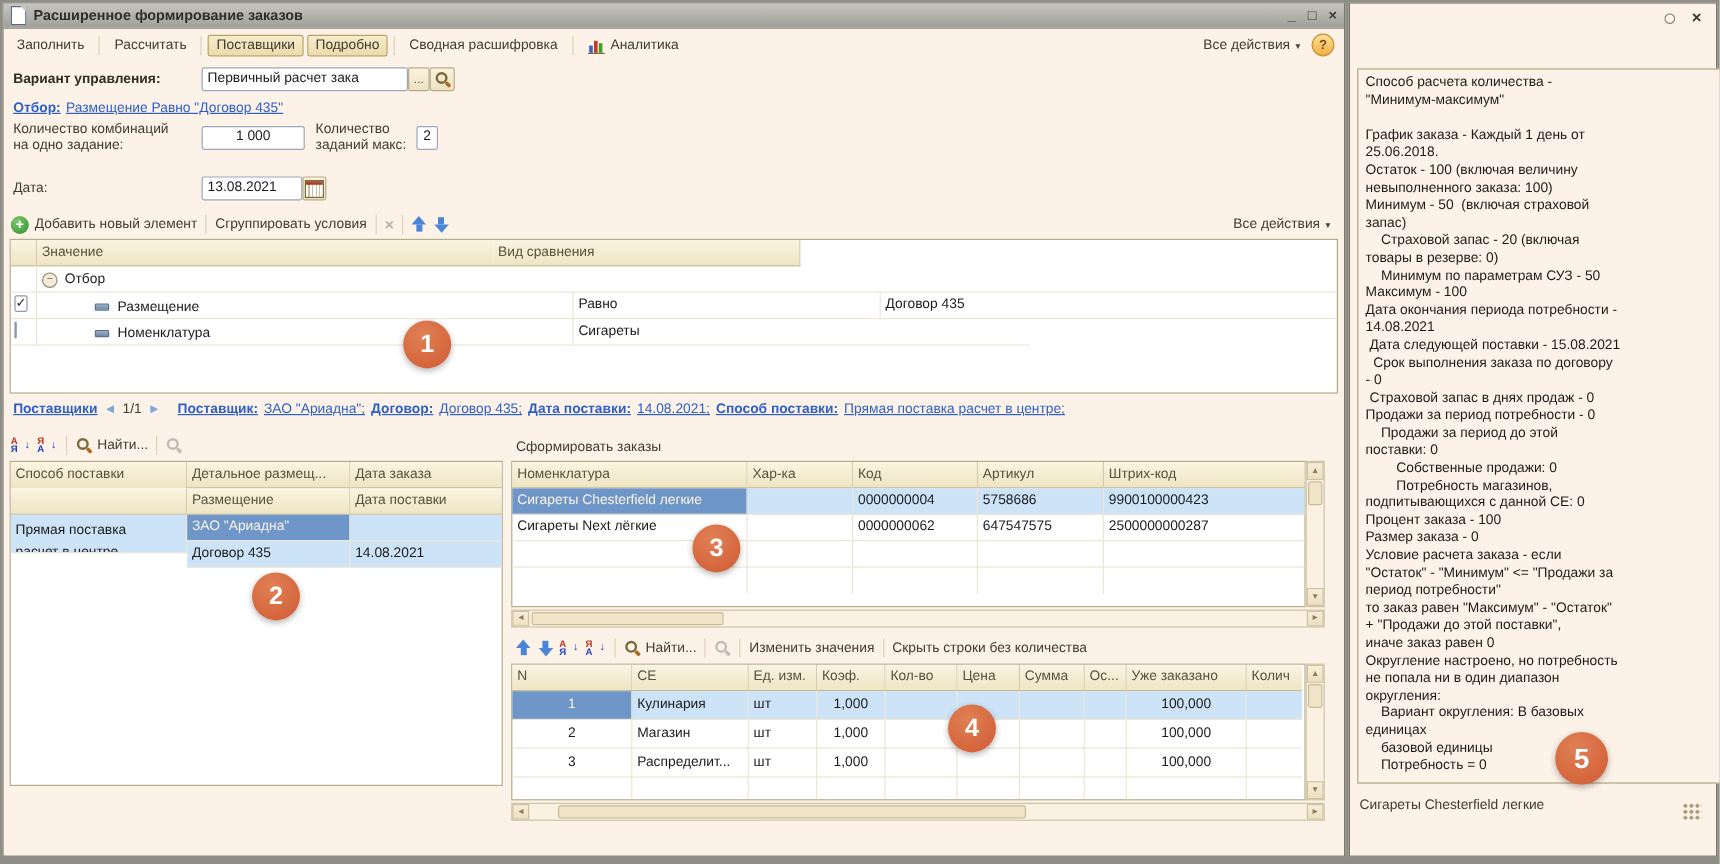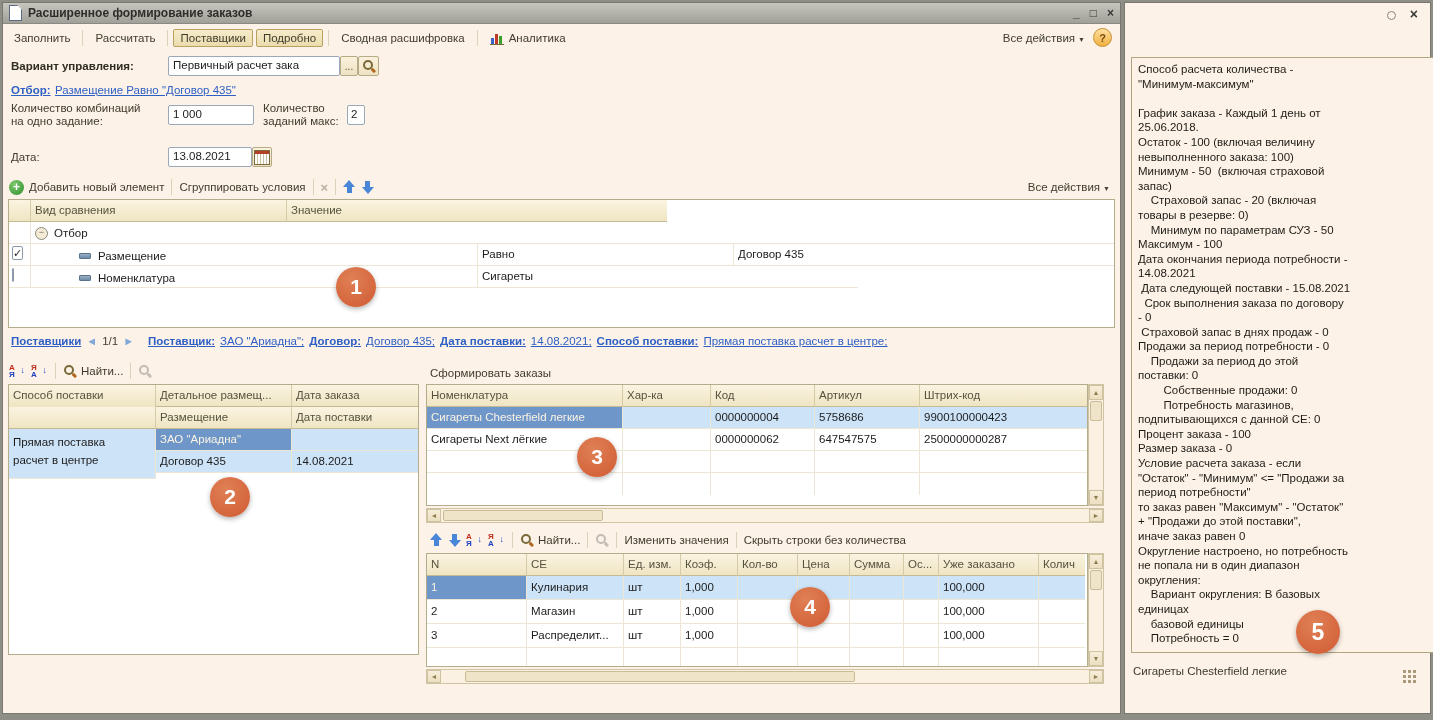--- a/index.html
+++ b/index.html
@@ -64,21 +64,21 @@
   
   .tbl{position:absolute;background:#fff;border:1px solid #b5ac8b;box-sizing:border-box}
   .hrow{display:flex}
   .hcell{background:linear-gradient(#faf4e1,#efe5c3);color:#57523e;border-right:1px solid #d5cba8;border-bottom:1px solid #c4ba96;
          padding:4px 4px 2px;box-sizing:border-box;height:22px;overflow:hidden;white-space:nowrap}
   .brow{display:flex}
   .bcell{border-right:1px solid #ede6d4;border-bottom:1px solid #ede6d4;padding:4px 4px 2px;box-sizing:border-box;
          height:22px;overflow:hidden;white-space:nowrap;color:#1c1c1c}
   .sel{background:#cde3f8}
   .focus{background:#6e96c8 !important;color:#fbf3e4 !important}
-  .num{text-align:left}
+  .num{text-align:center}
   .cb{width:13px;height:13px;background:#fff;border:1px solid #8a9aab;border-radius:2px;font-size:11px;line-height:12px;
       text-align:center;color:#2a2a2a;font-weight:bold}
   .expico{width:11px;height:11px;border:1px solid #8a8a7a;border-radius:50%;background:#f4ead6;color:#6a6a5a;
           font-size:9px;line-height:9px;text-align:center;display:inline-block}
   .dashico{width:10px;height:4px;background:linear-gradient(#9ab0c4,#6e8aa8);border:1px solid #5a7490;border-radius:1px;display:inline-block}
   
   .sb{position:absolute;background:#faf1e3;border:1px solid #cfc4a4;box-sizing:border-box}
   .sbtn{position:absolute;background:linear-gradient(#f7eeda,#ecdfc0);border:1px solid #cfc2a0;color:#907e50;
         font-size:7px;display:flex;align-items:center;justify-content:center;box-sizing:border-box}
   .sthumb{position:absolute;background:#f0e4c8;border:1px solid #c9bc96;border-radius:2px;box-sizing:border-box}
@@ -181,22 +181,22 @@
         <span class="stem"></span>
       </span>
   </div>
   <span class="alist abs" style="right:10px;top:178px">
     <span>Все действия</span><span class="dd">▼</span>
   </span>
 
   <div class="tbl" style="left:5px;top:196px;width:1107px;height:129px">
     <div class="hrow">
       <div class="hcell" style="width:22px"></div>
+      <div class="hcell" style="width:380px;border-right:none">Значение</div>
       <div class="hcell" style="width:256px">Вид сравнения</div>
-      <div class="hcell" style="width:380px;border-right:none">Значение</div>
     </div>
     <div class="brow">
       <div class="bcell" style="width:22px"></div>
       <div class="bcell" style="width:1083px;border-right:none;display:flex;gap:6px;align-items:center;padding-top:3px">
         <span class="expico">−</span>
         <span>Отбор</span>
       </div>
     </div>
     <div class="brow">
       <div class="bcell" style="width:22px;padding:3px 3px"><span class="cb">✓</span></div>
@@ -258,21 +258,21 @@
       <div class="hcell" style="width:147px;border-bottom:none">Способ поставки</div>
       <div class="hcell" style="width:136px">Детальное размещ...</div>
       <div class="hcell" style="width:126px;border-right:none">Дата заказа</div>
     </div>
     <div class="hrow">
       <div class="hcell" style="width:147px"></div>
       <div class="hcell" style="width:136px">Размещение</div>
       <div class="hcell" style="width:126px;border-right:none">Дата поставки</div>
     </div>
     <div class="brow">
-      <div class="bcell sel" style="width:147px;height:50px;white-space:normal;line-height:18px">
+      <div class="bcell sel" style="width:147px;height:32px;white-space:normal;line-height:18px">
         <span>Прямая поставка</span><br><span>расчет в центре</span>
       </div>
       <div style="width:136px">
         <div class="bcell focus" style="width:136px">ЗАО "Ариадна"</div>
         <div class="bcell sel" style="width:136px">Договор 435</div>
       </div>
       <div style="width:126px">
         <div class="bcell sel" style="width:126px;border-right:none"></div>
         <div class="bcell sel" style="width:126px;border-right:none">14.08.2021</div>
       </div>

